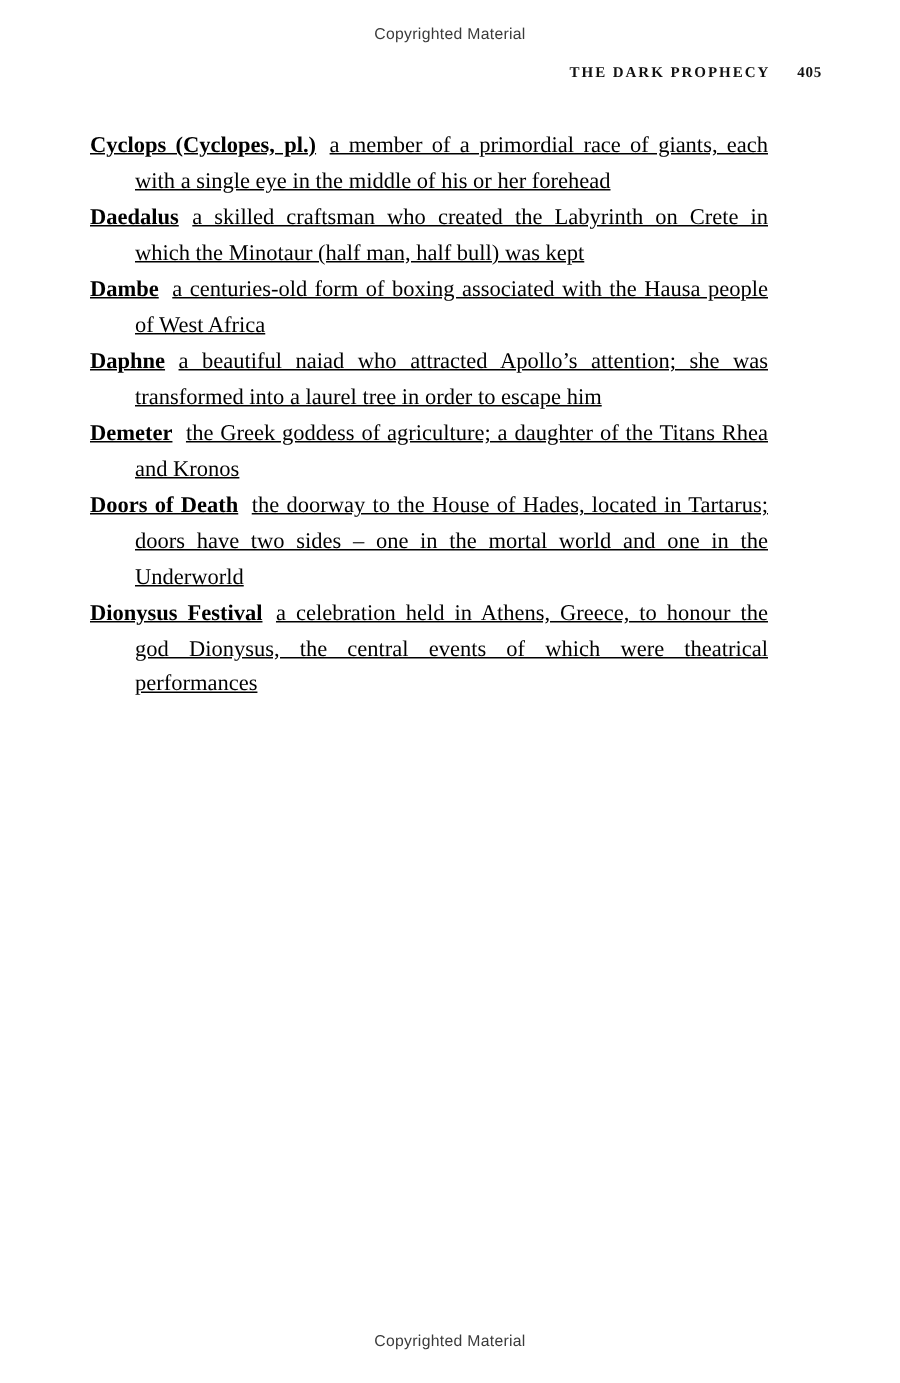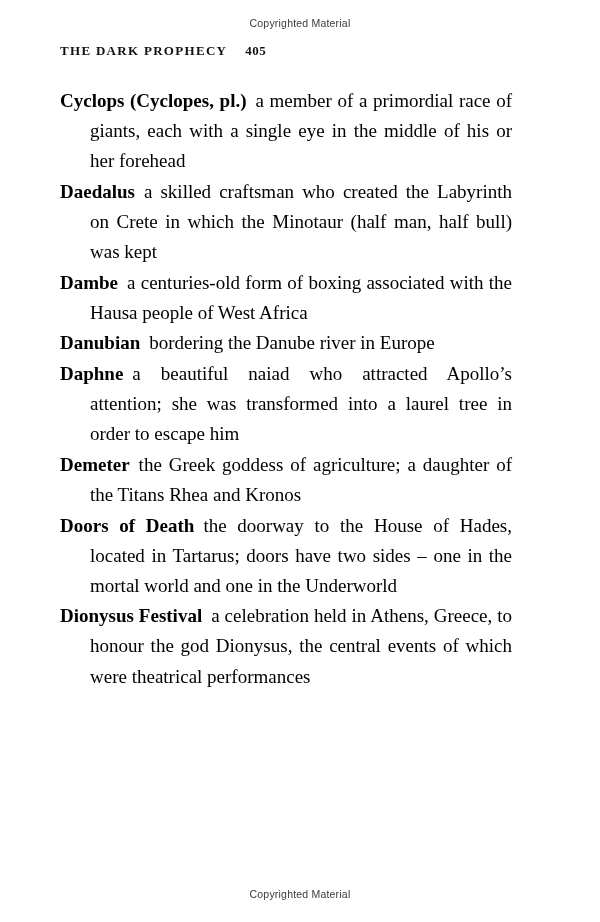--- a/index.html
+++ b/index.html
@@ -41,51 +41,52 @@
     font-family: "Liberation Sans", sans-serif;
     font-size: 10.5px;
     color: #3a3a3a;
     letter-spacing: 0.2px;
   }
   .running-head {
     position: absolute;
     top: 43px;
     left: 60px;
     width: 488px;
-    text-align: left;
+    text-align: right;
     font-family: "Liberation Serif", serif;
-    font-size: 13px;
+    font-size: 10px;
     letter-spacing: 1.1px;
     color: #111111;
   }
   .running-head .title {
     font-variant: small-caps;
     font-weight: 600;
     letter-spacing: 1.3px;
   }
   .running-head .folio {
     font-weight: 600;
     letter-spacing: 0.5px;
     margin-left: 18px;
   }
   .glossary {
     position: absolute;
     top: 86px;
     left: 60px;
     width: 452px;
   }
   .entry {
-    font-size: 19px;
+    font-size: 15px;
     line-height: 1.585;
     text-align: justify;
     text-justify: inter-word;
     margin: 0 0 0.5px 0;
     padding-left: 30px;
     text-indent: -30px;
     hyphens: auto;
+    text-decoration: underline;
     -webkit-hyphens: auto;
   }
   .entry .term {
     font-weight: bold;
   }
   .entry .term-italic {
     font-style: italic;
     font-weight: normal;
   }
   .entry .def {
@@ -112,21 +113,20 @@
 
   <div class="glossary">
 
     <p class="entry"><span class="term">Cyclops (Cyclopes, pl.)</span><span class="gap"></span><span class="def">a member of a primordial race of giants, each with a single eye in the middle of his or her forehead</span></p>
 
     <p class="entry"><span class="term">Daedalus</span><span class="gap"></span><span class="def">a skilled craftsman who created the Labyrinth on Crete in which the Minotaur (half man, half bull) was kept</span></p>
 
 
     <p class="entry"><span class="term">Dambe</span><span class="gap"></span><span class="def">a centuries-old form of boxing associated with the Hausa people of West Africa</span></p>
 
-    <p class="entry"><span class="term">Danubian</span><span class="gap"></span><span class="def">bordering the Danube river in Europe</span></p>
 
     <p class="entry"><span class="term">Daphne</span><span class="gap"></span><span class="def">a beautiful naiad who attracted Apollo’s attention; she was transformed into a laurel tree in order to escape him</span></p>
 
 
     <p class="entry"><span class="term">Demeter</span><span class="gap"></span><span class="def">the Greek goddess of agriculture; a daughter of the Titans Rhea and Kronos</span></p>
 
 
 
     <p class="entry"><span class="term">Doors of Death</span><span class="gap"></span><span class="def">the doorway to the House of Hades, located in Tartarus; doors have two sides – one in the mortal world and one in the Underworld</span></p>
 

